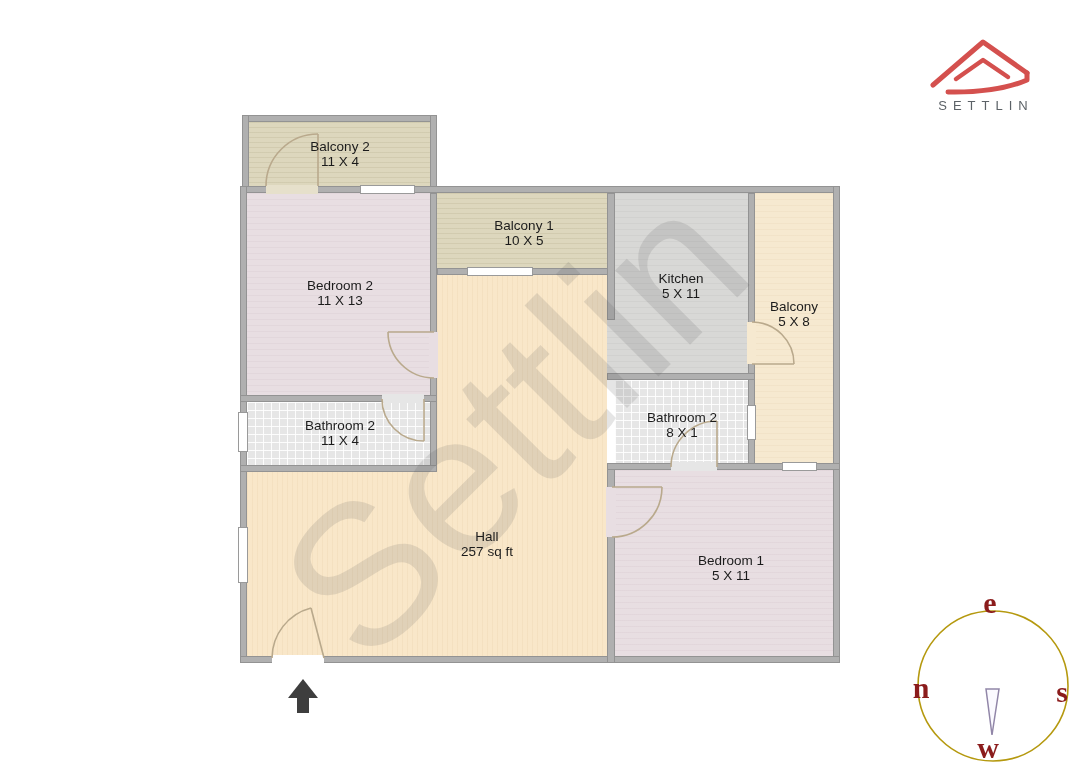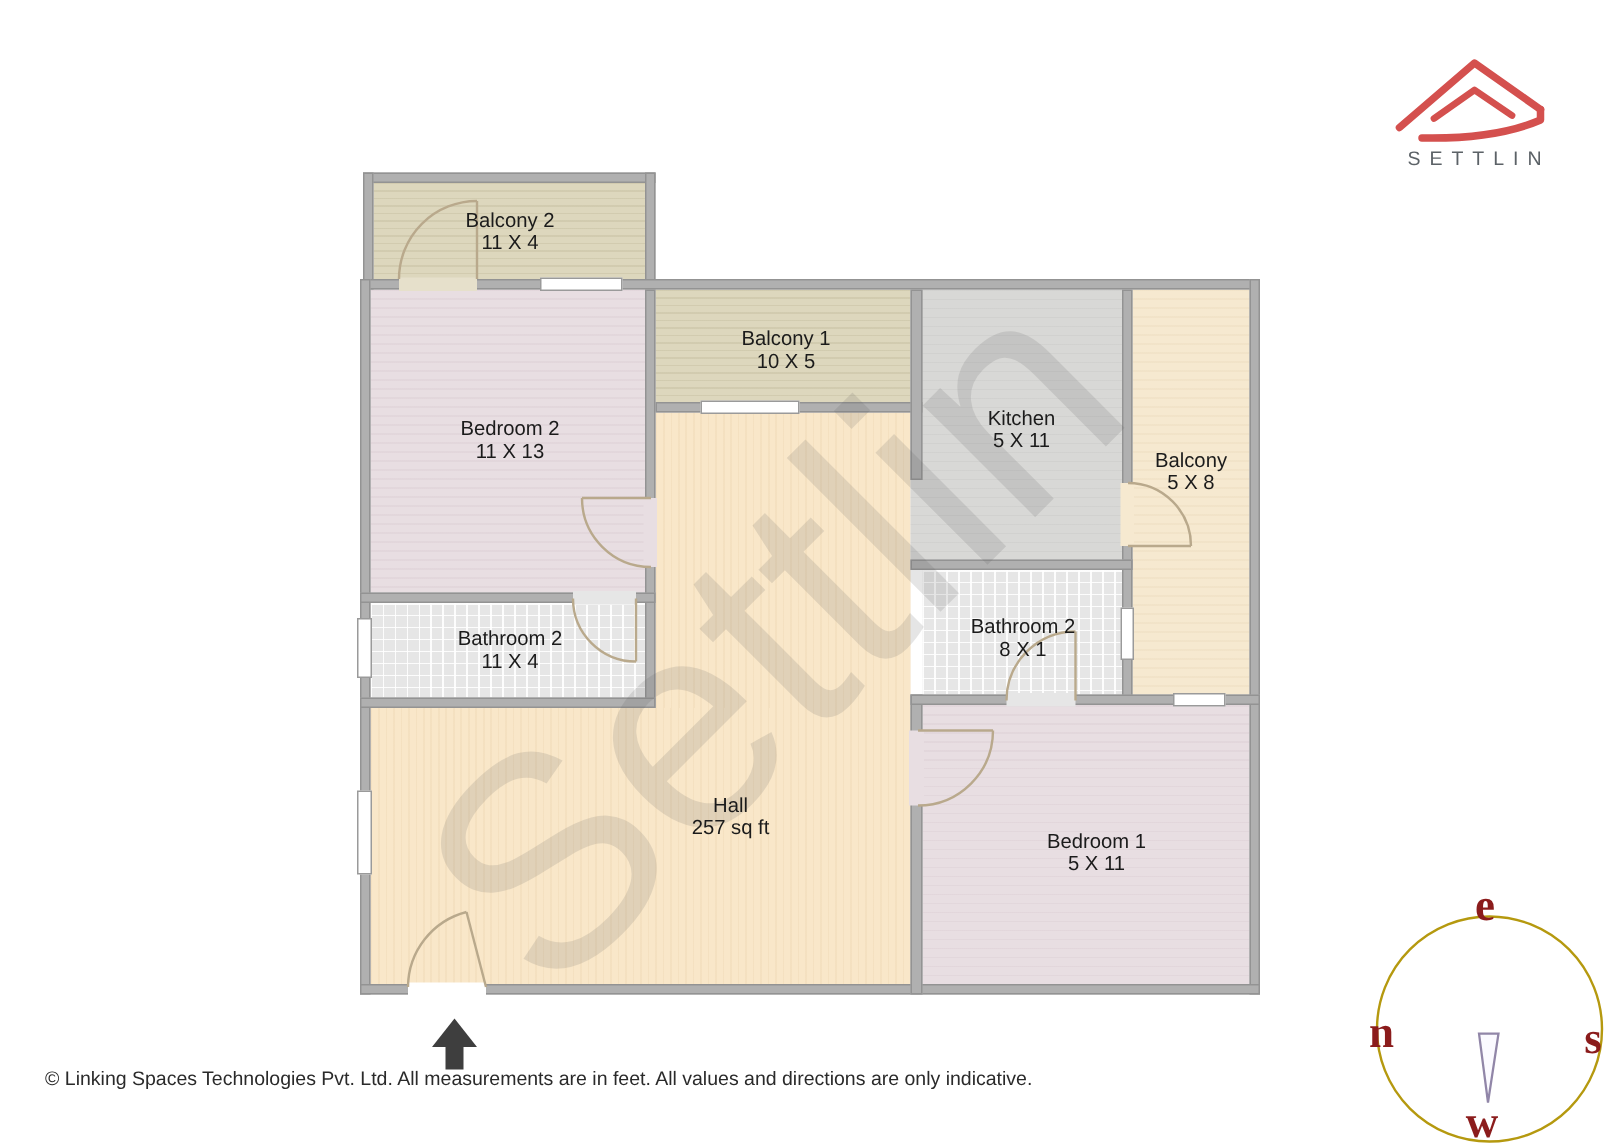--- a/index.html
+++ b/index.html
@@ -161,14 +161,13 @@
     <div class="lbl" style="left:487px;top:529px">
       <div>Hall</div>
       <div>257 sq ft</div>
     </div>
     <div class="lbl" style="left:731px;top:553px">
       <div>Bedroom 1</div>
       <div>5 X 11</div>
     </div>
   </div>
 
-  <div class="footer">© Linking Spaces Technologies Pvt. Ltd. All measurements are in feet. All values and directions are only indicative.</div>
 </div>
 
 </body></html>

